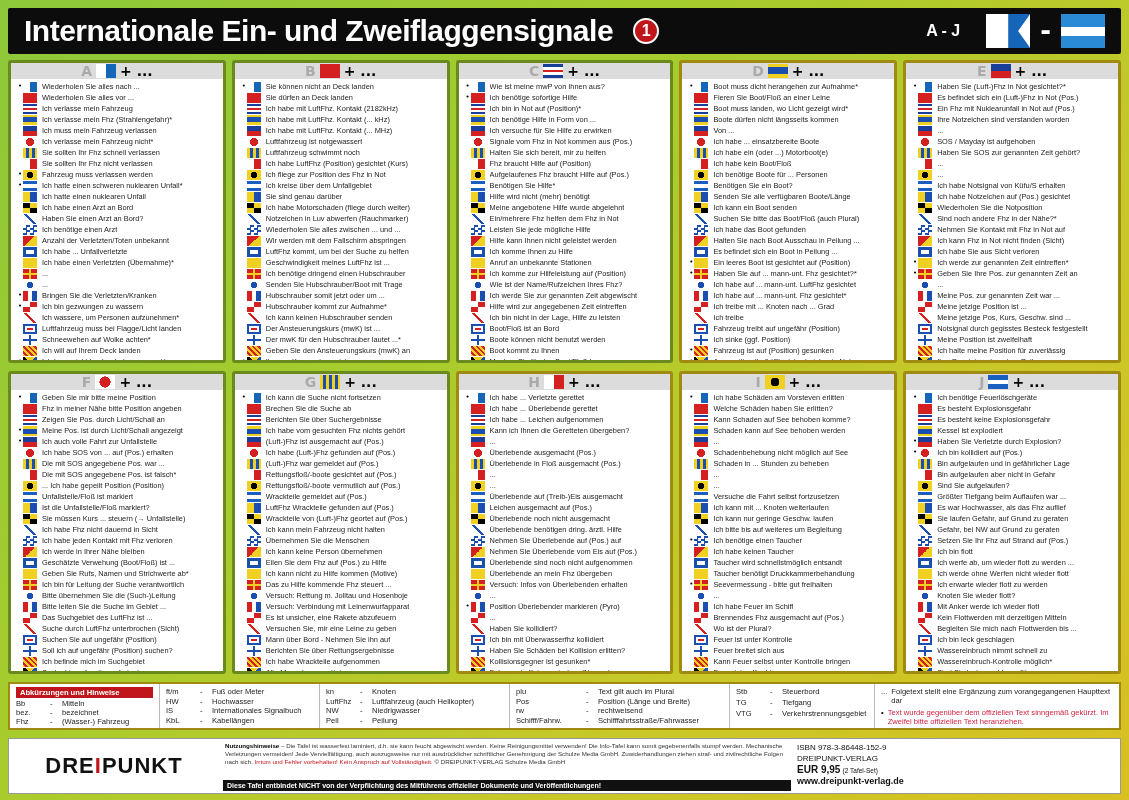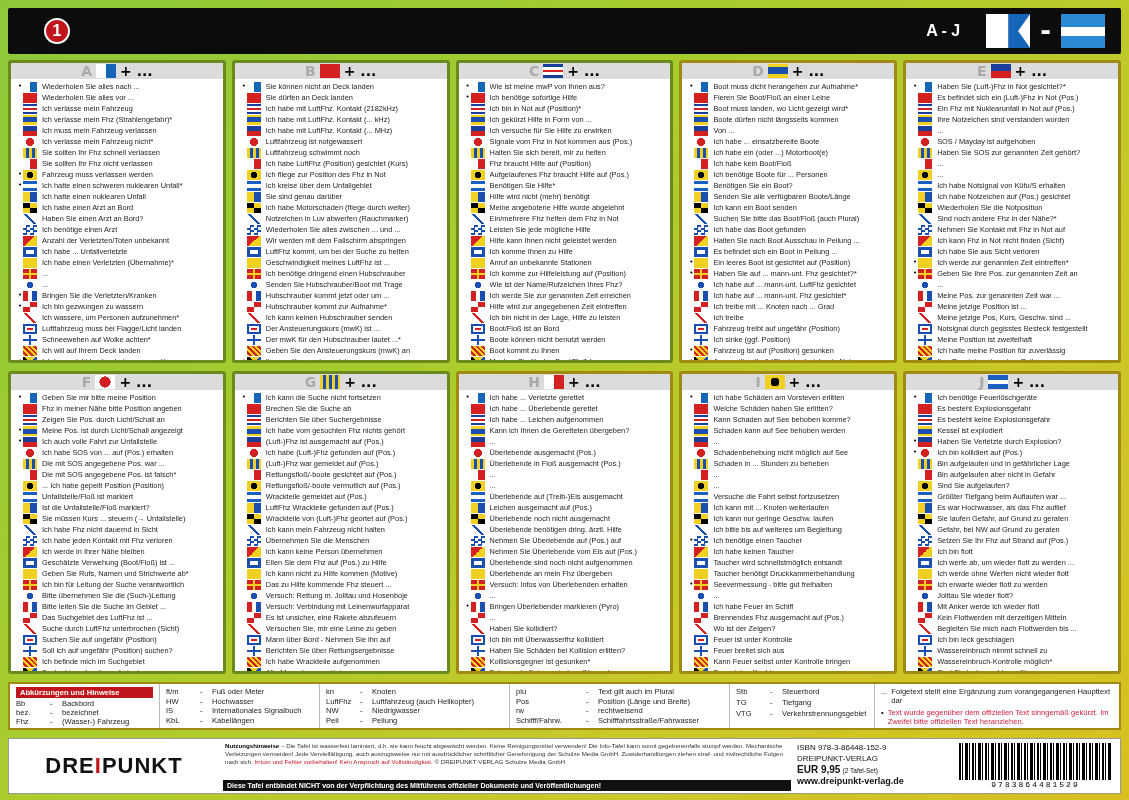--- a/index.html
+++ b/index.html
@@ -45,20 +45,21 @@
 .isbn .price{font-weight:bold;font-size:10px}
 .isbn .url{font-weight:bold;font-size:9px}
 .barcode{flex:1;padding:4px 8px;display:flex;flex-direction:column}
 .bars{flex:1;background:repeating-linear-gradient(90deg,#000 0 2px,#fff 2px 3px,#000 3px 4px,#fff 4px 6px,#000 6px 9px,#fff 9px 10px,#000 10px 11px,#fff 11px 13px)}
 .bnum{font-size:8px;letter-spacing:2px;text-align:center;font-family:"Liberation Mono",monospace}
 </style>
 </head>
 <body>
 
 <div class="header">
+  <span class="title">Internationale Ein- und Zweiflaggensignale</span>
   <span class="badge">1</span>
   <span class="range">A - J</span>
   <span class="hflag a">
       <span class="b"></span>
     </span>
   <span class="hdash">-</span>
   <span class="hflag j">
       <i></i>
     </span>
 </div>
@@ -301,21 +302,21 @@
           <span class="rt">Ich benötige dringend einen Hubschrauber</span>
         </div>
         <div class="row">
           <span class="dot"></span>
           <span class="sf" style="background:radial-gradient(circle,#1a4fb0 40%,#fff 41%)"></span>
           <span class="rt">Senden Sie Hubschrauber/Boot mit Trage</span>
         </div>
         <div class="row">
           <span class="dot"></span>
           <span class="sf" style="background:linear-gradient(90deg,#d42020 33%,#fff 33% 66%,#1a4fb0 66%)"></span>
-          <span class="rt">Hubschrauber kommt jetzt oder um ...</span>
+          <span class="rt">Hubschrauber somit jetzt oder um ...</span>
         </div>
         <div class="row">
           <span class="dot"></span>
           <span class="sf" style="background:conic-gradient(#d42020 0 25%,#fff 0 50%,#d42020 0 75%,#fff 0)"></span>
           <span class="rt">Hubschrauber kommt zur Aufnahme*</span>
         </div>
         <div class="row">
           <span class="dot"></span>
           <span class="sf" style="background:linear-gradient(45deg,#fff 42%,#d42020 42% 58%,#fff 58%),linear-gradient(-45deg,transparent 42%,#d42020 42% 58%,transparent 58%)"></span>
           <span class="rt">Ich kann keinen Hubschrauber senden</span>
@@ -360,21 +361,21 @@
           <span class="rt">Ich benötige sofortige Hilfe</span>
         </div>
         <div class="row">
           <span class="dot"></span>
           <span class="sf" style="background:linear-gradient(#1a3f9a 0 20%,#fff 20% 40%,#d42020 40% 60%,#fff 60% 80%,#1a3f9a 80%)"></span>
           <span class="rt">Ich bin in Not auf (Position)*</span>
         </div>
         <div class="row">
           <span class="dot"></span>
           <span class="sf" style="background:linear-gradient(#f0d020 0 25%,#1a4fb0 25% 75%,#f0d020 75%)"></span>
-          <span class="rt">Ich gekürzt Hilfe in Form von ...</span>
+          <span class="rt">Ich benötige Hilfe in Form von ...</span>
         </div>
         <div class="row">
           <span class="dot"></span>
           <span class="sf" style="background:linear-gradient(#1a3f9a 50%,#d42020 50%)"></span>
           <span class="rt">Ich versuche für Sie Hilfe zu erwirken</span>
         </div>
         <div class="row">
           <span class="dot"></span>
           <span class="sf" style="background:radial-gradient(circle,#d42020 45%,#fff 46%)"></span>
           <span class="rt">Signale vom Fhz in Not kommen aus (Pos.)</span>
@@ -440,21 +441,21 @@
           <span class="rt">Ich komme zur Hilfeleistung auf (Position)</span>
         </div>
         <div class="row">
           <span class="dot"></span>
           <span class="sf" style="background:radial-gradient(circle,#1a4fb0 40%,#fff 41%)"></span>
           <span class="rt">Wie ist der Name/Rufzeichen Ihres Fhz?</span>
         </div>
         <div class="row">
           <span class="dot"></span>
           <span class="sf" style="background:linear-gradient(90deg,#d42020 33%,#fff 33% 66%,#1a4fb0 66%)"></span>
-          <span class="rt">Ich werde Sie zur genannten Zeit erreichen</span>
+          <span class="rt">Ich werde Sie zur genannten Zeit abgewischt</span>
         </div>
         <div class="row">
           <span class="dot"></span>
           <span class="sf" style="background:conic-gradient(#d42020 0 25%,#fff 0 50%,#d42020 0 75%,#fff 0)"></span>
           <span class="rt">Hilfe wird zur angegebenen Zeit eintreffen</span>
         </div>
         <div class="row">
           <span class="dot"></span>
           <span class="sf" style="background:linear-gradient(45deg,#fff 42%,#d42020 42% 58%,#fff 58%),linear-gradient(-45deg,transparent 42%,#d42020 42% 58%,transparent 58%)"></span>
           <span class="rt">Ich bin nicht in der Lage, Hilfe zu leisten</span>
@@ -1135,21 +1136,21 @@
           <span class="rt">Versuch: Infos von Überlebenden erhalten</span>
         </div>
         <div class="row">
           <span class="dot"></span>
           <span class="sf" style="background:radial-gradient(circle,#1a4fb0 40%,#fff 41%)"></span>
           <span class="rt">...</span>
         </div>
         <div class="row">
           <span class="dot">•</span>
           <span class="sf" style="background:linear-gradient(90deg,#d42020 33%,#fff 33% 66%,#1a4fb0 66%)"></span>
-          <span class="rt">Bringen Überlebender markieren (Pyro)</span>
+          <span class="rt">Position Überlebender markieren (Pyro)</span>
         </div>
         <div class="row">
           <span class="dot"></span>
           <span class="sf" style="background:conic-gradient(#d42020 0 25%,#fff 0 50%,#d42020 0 75%,#fff 0)"></span>
           <span class="rt">...</span>
         </div>
         <div class="row">
           <span class="dot"></span>
           <span class="sf" style="background:linear-gradient(45deg,#fff 42%,#d42020 42% 58%,#fff 58%),linear-gradient(-45deg,transparent 42%,#d42020 42% 58%,transparent 58%)"></span>
           <span class="rt">Haben Sie kollidiert?</span>
@@ -1284,21 +1285,21 @@
           <span class="rt">Ich habe Feuer im Schiff</span>
         </div>
         <div class="row">
           <span class="dot"></span>
           <span class="sf" style="background:conic-gradient(#d42020 0 25%,#fff 0 50%,#d42020 0 75%,#fff 0)"></span>
           <span class="rt">Brennendes Fhz ausgemacht auf (Pos.)</span>
         </div>
         <div class="row">
           <span class="dot"></span>
           <span class="sf" style="background:linear-gradient(45deg,#fff 42%,#d42020 42% 58%,#fff 58%),linear-gradient(-45deg,transparent 42%,#d42020 42% 58%,transparent 58%)"></span>
-          <span class="rt">Wo ist der Zeigen?</span>
+          <span class="rt">Wo ist der Plural?</span>
         </div>
         <div class="row">
           <span class="dot"></span>
           <span class="sf" style="background:#1a4fb0;box-shadow:inset 0 0 0 2px #1a4fb0,inset 0 0 0 4px #fff,inset 0 0 0 7px #d42020"></span>
           <span class="rt">Feuer ist unter Kontrolle</span>
         </div>
         <div class="row">
           <span class="dot"></span>
           <span class="sf" style="background:linear-gradient(90deg,transparent 42%,#1a4fb0 42% 58%,transparent 58%),linear-gradient(transparent 40%,#1a4fb0 40% 60%,transparent 60%),#fff"></span>
           <span class="rt">Feuer breitet sich aus</span>
@@ -1408,21 +1409,21 @@
           <span class="rt">Ich werde ohne Werfen nicht wieder flott</span>
         </div>
         <div class="row">
           <span class="dot"></span>
           <span class="sf" style="background:linear-gradient(90deg,transparent 40%,#f0d020 40% 60%,transparent 60%),linear-gradient(transparent 40%,#f0d020 40% 60%,transparent 60%),#d42020"></span>
           <span class="rt">Ich erwarte wieder flott zu werden</span>
         </div>
         <div class="row">
           <span class="dot"></span>
           <span class="sf" style="background:radial-gradient(circle,#1a4fb0 40%,#fff 41%)"></span>
-          <span class="rt">Jolltau Sie wieder flott?</span>
+          <span class="rt">Knoten Sie wieder flott?</span>
         </div>
         <div class="row">
           <span class="dot"></span>
           <span class="sf" style="background:linear-gradient(90deg,#d42020 33%,#fff 33% 66%,#1a4fb0 66%)"></span>
           <span class="rt">Mit Anker werde ich wieder flott</span>
         </div>
         <div class="row">
           <span class="dot"></span>
           <span class="sf" style="background:conic-gradient(#d42020 0 25%,#fff 0 50%,#d42020 0 75%,#fff 0)"></span>
           <span class="rt">Kein Flottwerden mit derzeitigen Mitteln</span>
@@ -1455,21 +1456,21 @@
       </div>
     </div>
   </div>
 
 <div class="abbr">
   <div class="col" style="width:150px">
     <div class="hdr">Abkürzungen und Hinweise</div>
     <div class="ln">
         <span class="k">Bb</span>
         <span class="d">-</span>
-        <span>Backbord</span>
+        <span>Mitteln</span>
       </div>
     <div class="ln">
         <span class="k">bez.</span>
         <span class="d">-</span>
         <span>bezeichnet</span>
       </div>
     <div class="ln">
         <span class="k">Fhz</span>
         <span class="d">-</span>
         <span>(Wasser-) Fahrzeug</span>
@@ -1579,17 +1580,13 @@
   <div class="notes">
     <b>Nutzungshinweise</b> <span>– Die Tafel ist wasserfest laminiert, d.h. sie kann feucht abgewischt werden. Keine Reinigungsmittel verwenden! Die Info-Tafel kann somit gegebenenfalls stumpf werden. Mechanische Verletzungen vermeiden! Jede Vervielfältigung, auch auszugsweise nur mit ausdrücklicher schriftlicher Genehmigung der Schulze Media GmbH. Zuwiderhandlungen ziehen straf- und zivilrechtliche Folgen nach sich.</span> <span class="redt">Irrtum und Fehler vorbehalten! Kein Anspruch auf Vollständigkeit.</span> <span>© DREIPUNKT-VERLAG Schulze Media GmbH</span>
     <div class="bar">Diese Tafel entbindet NICHT von der Verpflichtung des Mitführens offizieller Dokumente und Veröffentlichungen!</div>
   </div>
   <div class="isbn">
     <div>ISBN  978-3-86448-152-9</div>
     <div>DREIPUNKT-VERLAG</div>
     <div><span class="price">EUR 9,95</span> <span style="font-size:6.5px">(2 Tafel-Set)</span></div>
     <div class="url">www.dreipunkt-verlag.de</div>
   </div>
-  <div class="barcode">
-    <div class="bars"></div>
-    <div class="bnum">9783864481529</div>
-  </div>
 </div>
 
 </body></html>

